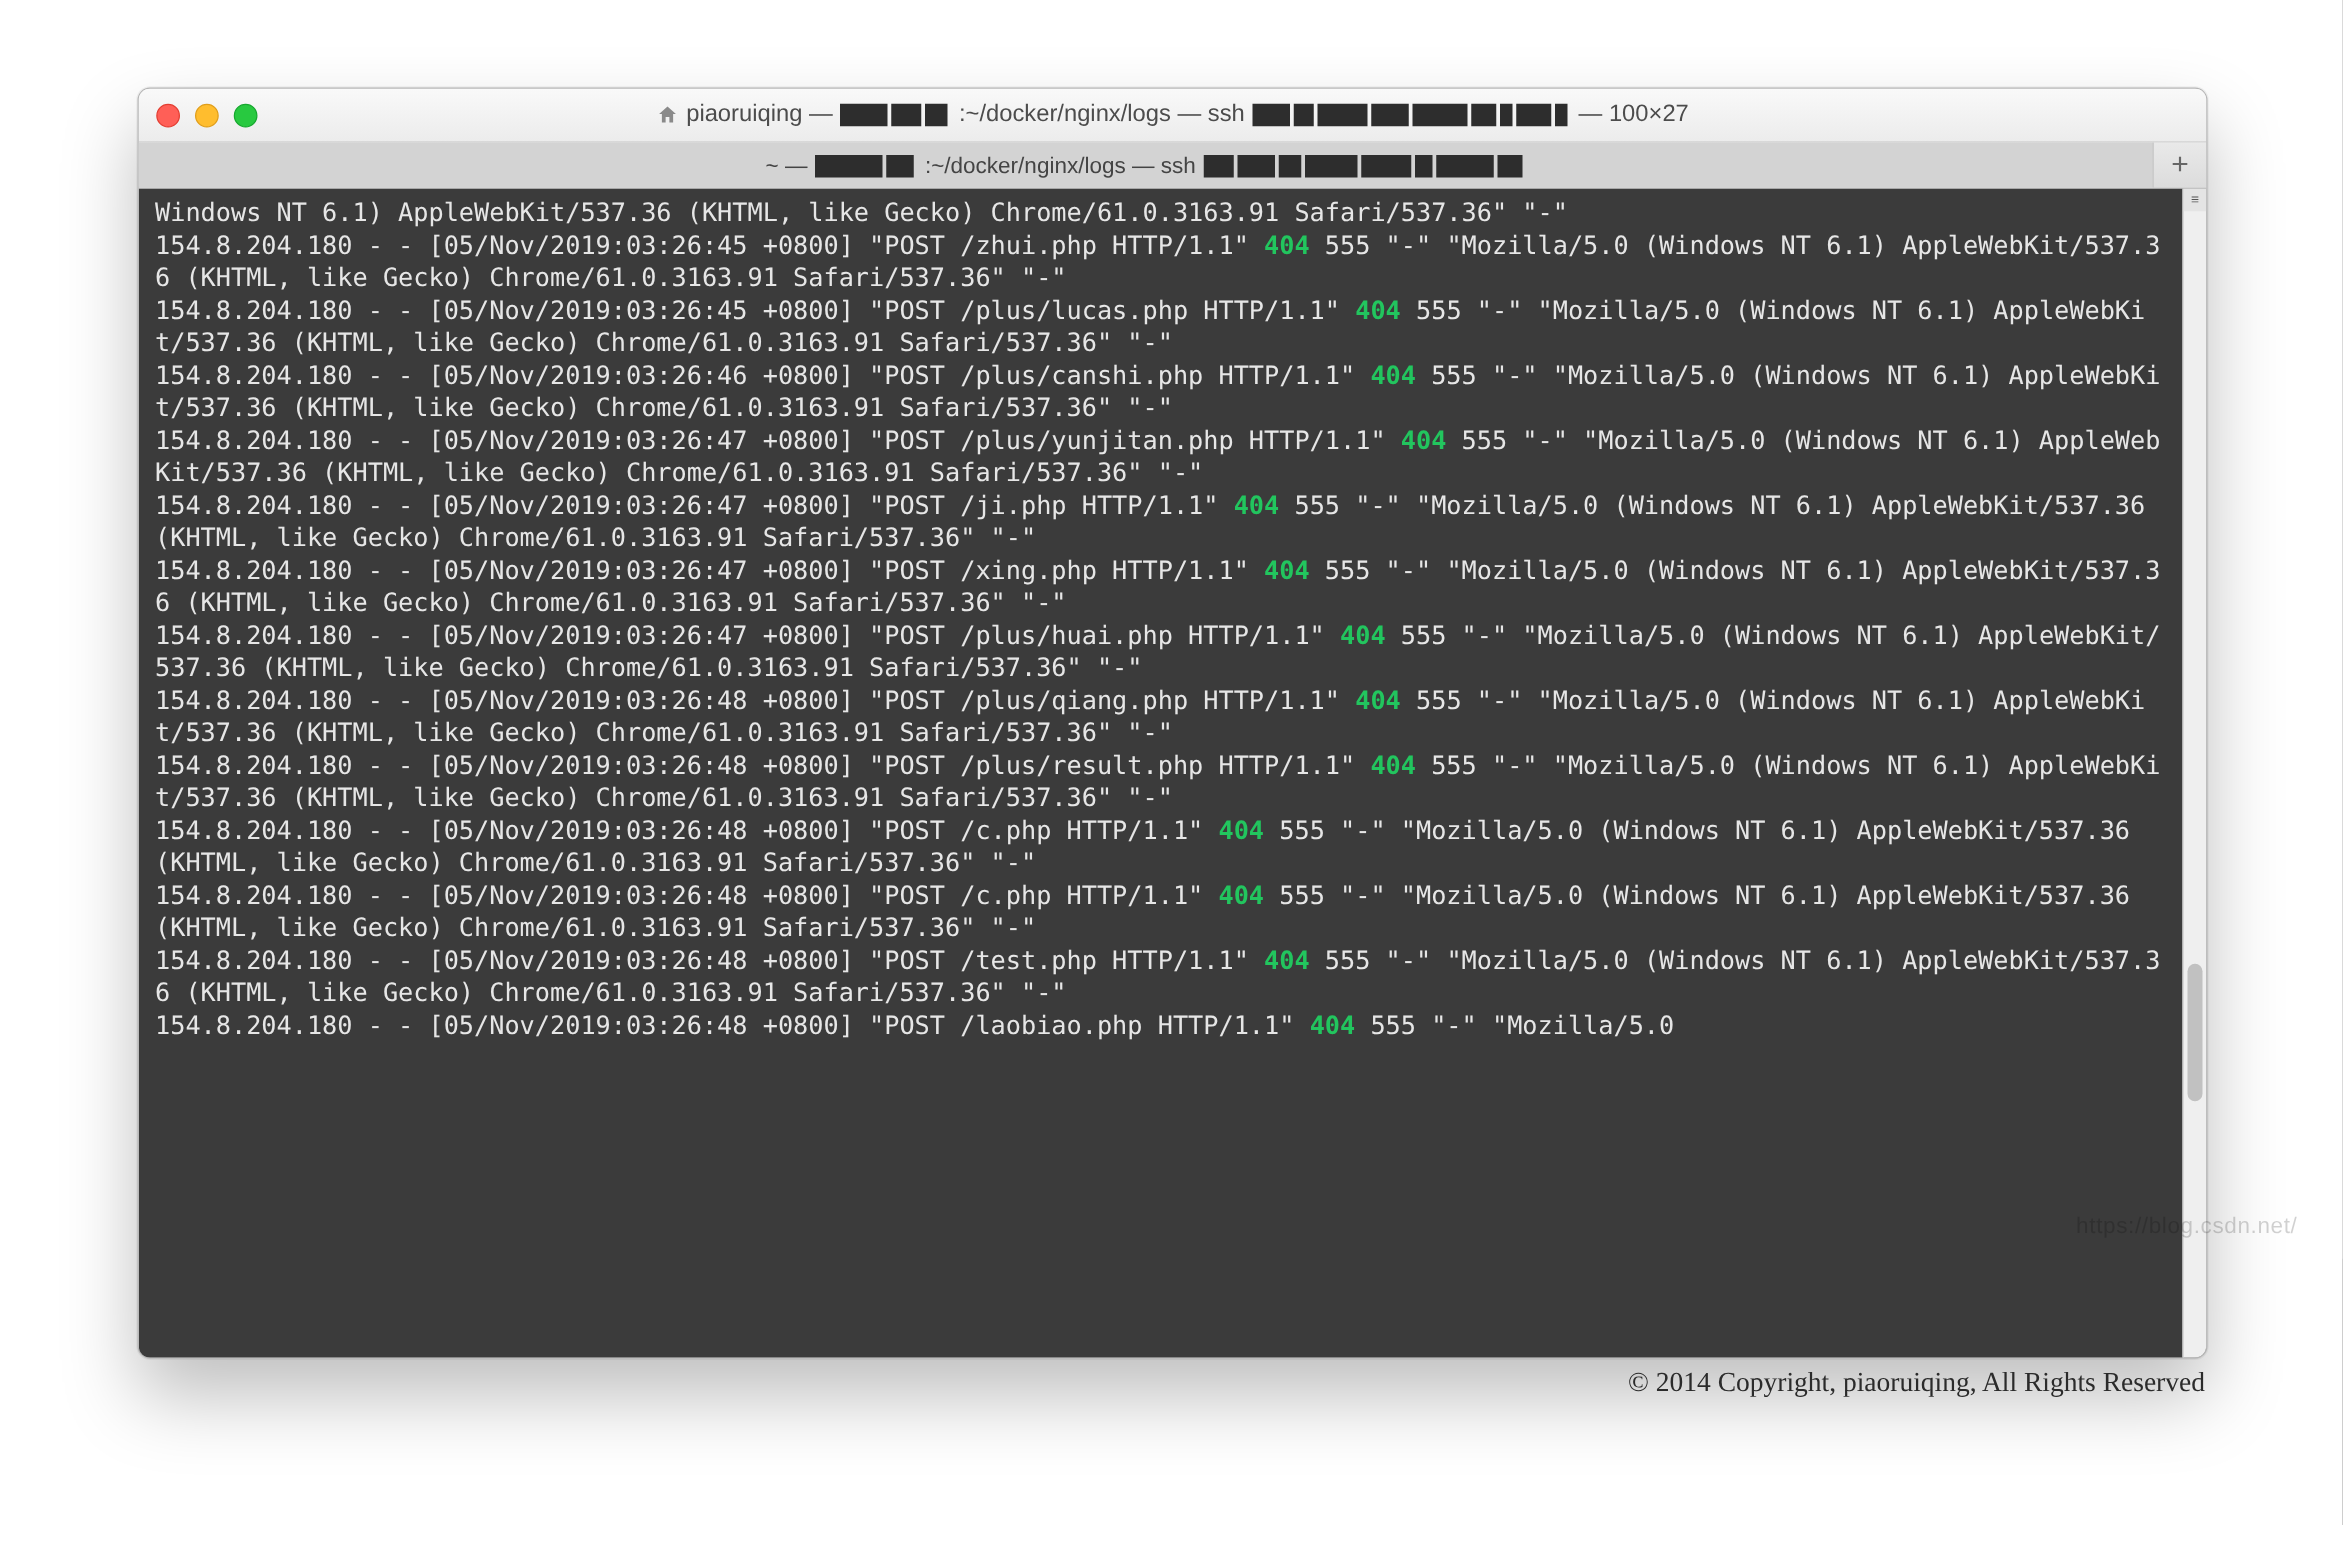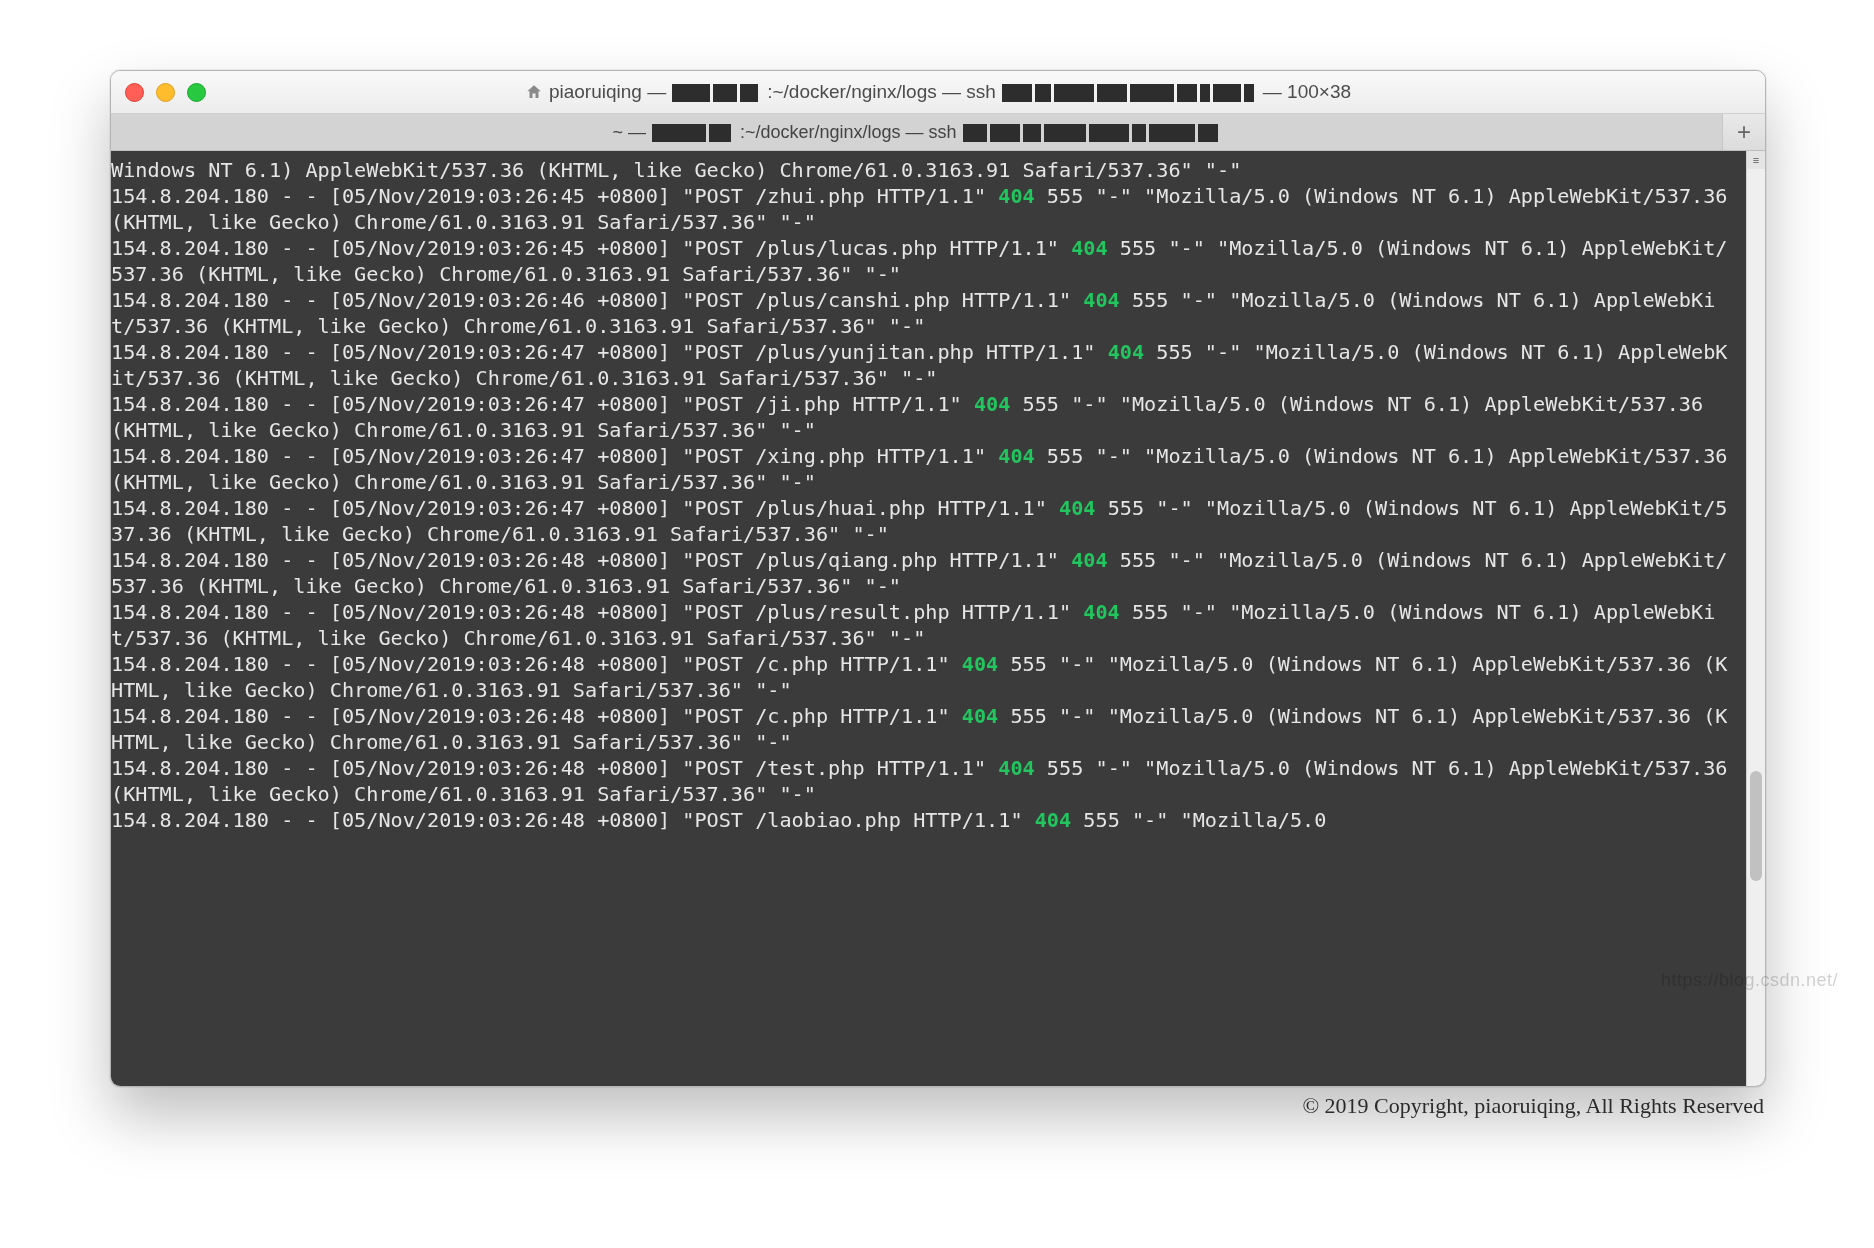--- a/index.html
+++ b/index.html
@@ -90,21 +90,21 @@
     font-size: 24px;
   }
   .terminal-wrap {
     position: relative;
     height: calc(100% - 78px);
     background: #3b3b3b;
   }
   .terminal {
     position: absolute;
     top: 0; left: 0; right: 18px; bottom: 0;
-    padding: 6px 10px 6px 0;
+    padding: 6px 10px 6px 13px;
     font-family: "Menlo", "Consolas", monospace;
     font-size: 20.2px;
     line-height: 26px;
     color: #e6e6e6;
     white-space: pre-wrap;
     word-break: break-all;
     overflow: hidden;
   }
   .code404 { color: #22c55e; font-weight: bold; }
   .scrollbar-track {
@@ -171,21 +171,21 @@
       <div class="titlebar-center">
         <span class="home-icon">
           <svg width="18" height="18" viewBox="0 0 24 24">
               <path fill="#8a8a8a" d="M12 3l9 8h-3v9h-4v-6h-4v6H6v-9H3z"></path>
             </svg>
         </span>
         <span>piaoruiqing — </span>
         <span class="blk"><span style="width:38px"></span><span style="width:24px"></span><span style="width:18px"></span></span>
         <span>:~/docker/nginx/logs — ssh </span>
         <span class="blk"><span style="width:30px"></span><span style="width:16px"></span><span style="width:40px"></span><span style="width:30px"></span><span style="width:44px"></span><span style="width:20px"></span><span style="width:10px"></span><span style="width:28px"></span><span style="width:10px"></span></span>
-        <span> — 100×38</span>
+        <span> — 100×27</span>
       </div>
     </div>
 
     <div class="tabbar">
       <div class="tab active">
         <span>~ —</span>
         <span class="blk"><span style="width:54px"></span><span style="width:22px"></span></span>
         <span> :~/docker/nginx/logs — ssh</span>
         <span class="blk"><span style="width:24px"></span><span style="width:30px"></span><span style="width:18px"></span><span style="width:42px"></span><span style="width:40px"></span><span style="width:14px"></span><span style="width:46px"></span><span style="width:20px"></span></span>
       </div>
@@ -209,18 +209,18 @@
 154.8.204.180 - - [05/Nov/2019:03:26:48 +0800] "POST /laobiao.php HTTP/1.1" <span class="code404">404</span> 555 "-" "Mozilla/5.0</div>
       <div class="scrollbar-track">
         <div class="scroll-arrow top">≡</div>
         <div class="scroll-thumb"></div>
       </div>
     </div>
 
   </div>
 
   <div class="copyright">
-    <div>© 2019 Copyright,  piaoruiqing,  All Rights Reserved</div>
+    <div>© 2014 Copyright,  piaoruiqing,  All Rights Reserved</div>
   </div>
 
   <div class="watermark">https://blog.csdn.net/</div>
 
 </div>
 
 </body></html>

